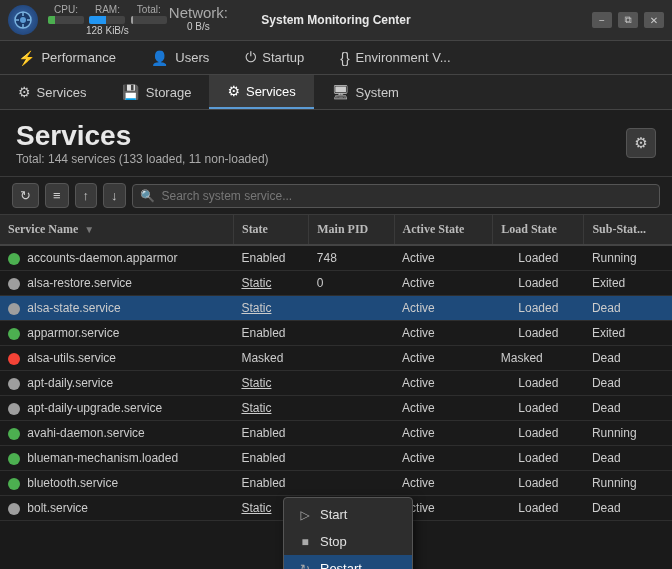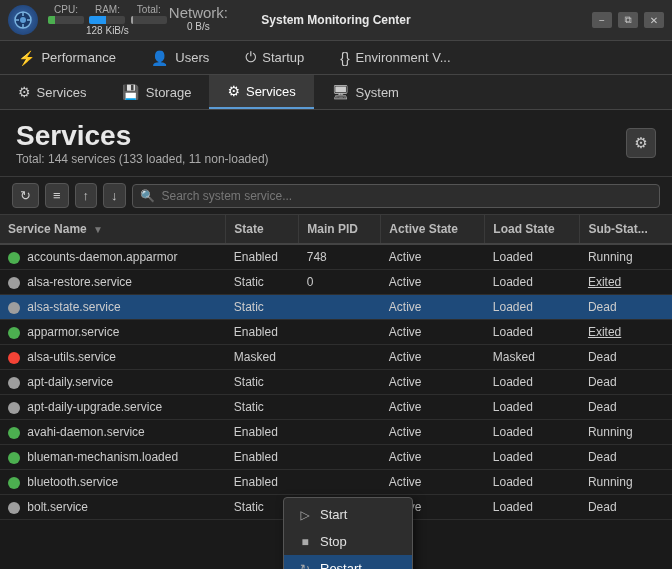--- a/index.html
+++ b/index.html
@@ -195,20 +195,21 @@
       border-bottom: 2px solid #444;
     }
     .services-table th {
       padding: 7px 8px;
       text-align: left;
       color: #bbb;
       font-weight: 600;
       font-size: 12px;
       border-right: 1px solid #3a3a3a;
       white-space: nowrap;
+      font-family: Liberation Serif, serif;
     }
     .services-table th:last-child { border-right: none; }
     .col-sort-icon { color: #777; font-size: 10px; margin-left: 3px; }
     .services-table tbody tr {
       border-bottom: 1px solid #2e2e2e;
     }
     .services-table tbody tr.selected {
       background: #1e4a7a !important;
       color: #fff;
     }
@@ -225,27 +226,27 @@
       height: 12px;
       border-radius: 50%;
       background: #666;
       margin-right: 4px;
       vertical-align: middle;
     }
     .service-icon.enabled { background: #4caf50; }
     .service-icon.static { background: #9e9e9e; }
     .service-icon.masked { background: #f44336; }
     .state-enabled { color: #81c784; }
-    .state-static { color: #bdbdbd; }
+    .state-static { color: #bdbdbd; text-decoration: underline; }
     .state-masked { color: #e57373; }
     .active-active { color: #81c784; }
     .active-dead { color: #e57373; }
     .active-running { color: #64b5f6; }
-    .active-exited { color: #ffb74d; text-decoration: underline; }
-    .loaded-text { color: #81c784; }
+    .active-exited { color: #ffb74d; }
+    .loaded-text { color: #81c784; text-align: center; }
     .masked-text { color: #e57373; }
 
     
     .content-area {
       display: flex;
       flex-direction: column;
       height: calc(569px - 35px - 80px - 60px - 40px);
       background: #1a1a1a;
       overflow: hidden;
     }

